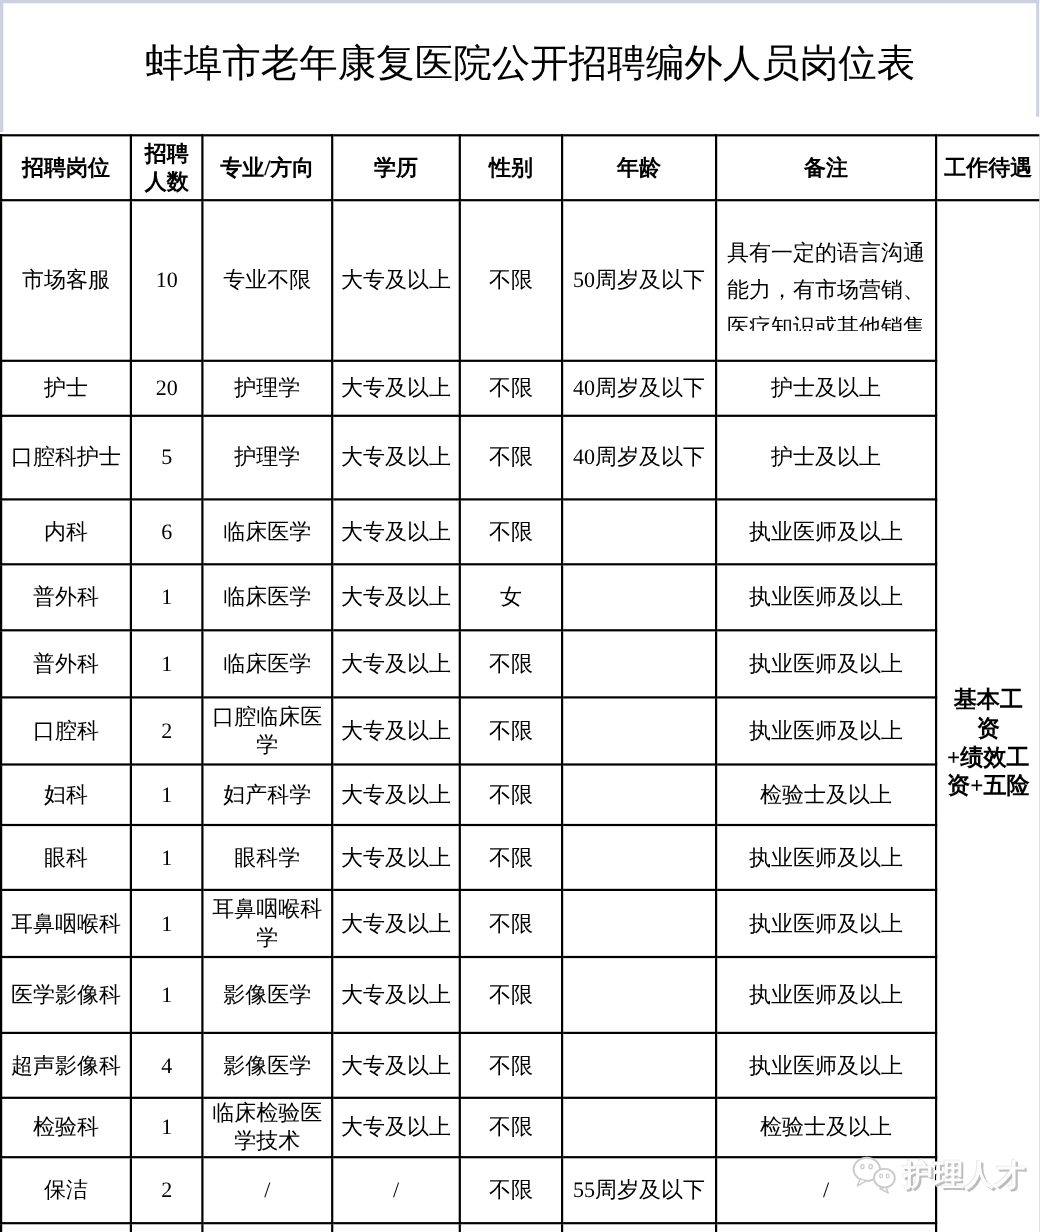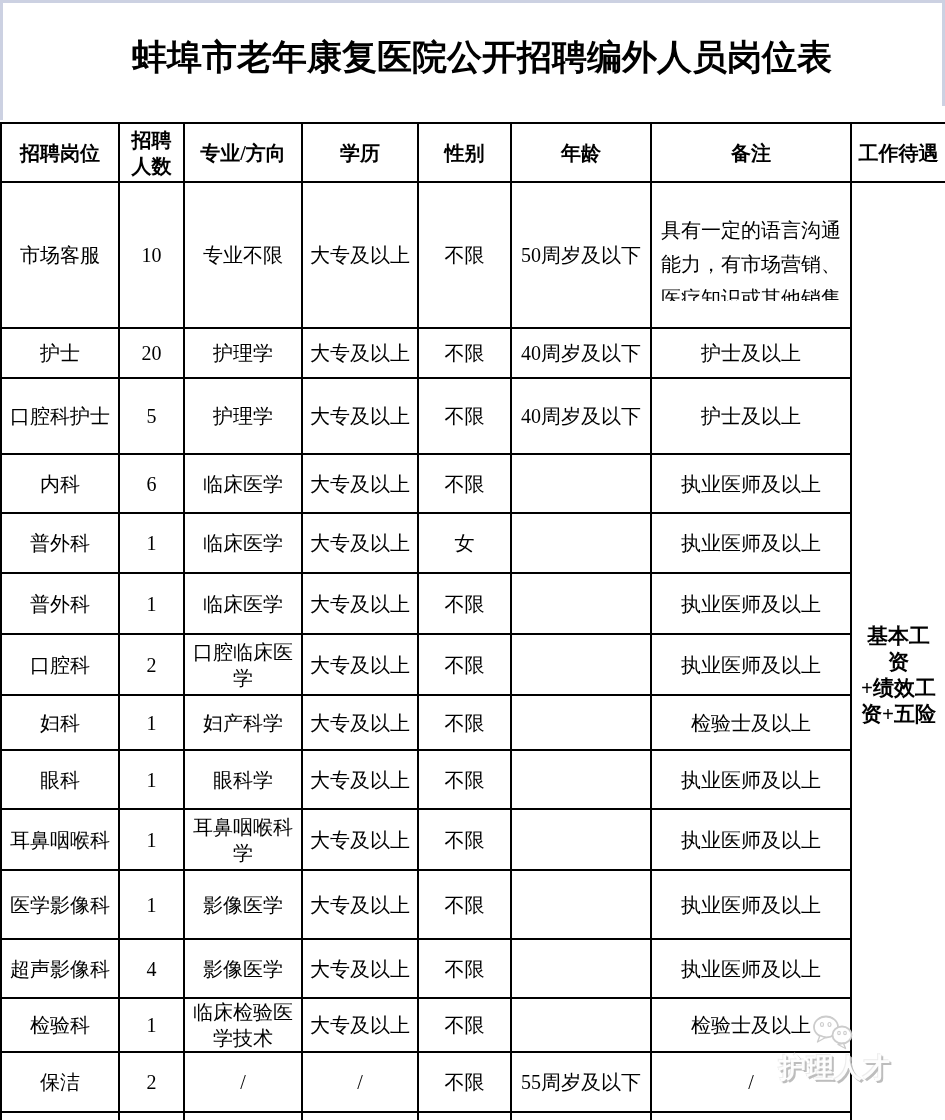--- a/index.html
+++ b/index.html
@@ -18,21 +18,21 @@
   .frame-right{ position: absolute; top: 0; right: 0; width: 3px; height: 106px; background: #ccd1e2; }
 
   .title {
     position: absolute;
     top: 36px; left: 0;
     width: 945px;
     margin: 0;
     text-align: center;
     font-size: 35px;
     line-height: 44px;
-    font-weight: bold;
+    font-weight: normal;
     color: #000;
     padding-left: 19px;
   }
 
   table.jobs {
     position: absolute;
     top: 122px; left: 0;
     width: 945px;
     border-collapse: collapse;
     table-layout: fixed;
@@ -60,25 +60,24 @@
   .remark-clip {
     height: 92px;
     overflow: hidden;
     padding-top: 4px;
     line-height: 34px;
   }
 
   .watermark {
     position: absolute;
     left: 774px;
-    top: 1014px;
+    top: 1050px;
     display: flex;
-    align-items: center;
+    align-items: flex-start;
     z-index: 5;
-    flex-direction: column;
   }
   .wm-text {
     margin-left: 5px;
     font-size: 27px;
     font-weight: bold;
     letter-spacing: 1px;
     color: #fdfdfd;
     text-shadow: 2px 2px 0 #bdbdbd, -1px -1px 0 #ececec, 1px 1px 1px #c9c9c9;
     white-space: nowrap;
   }

